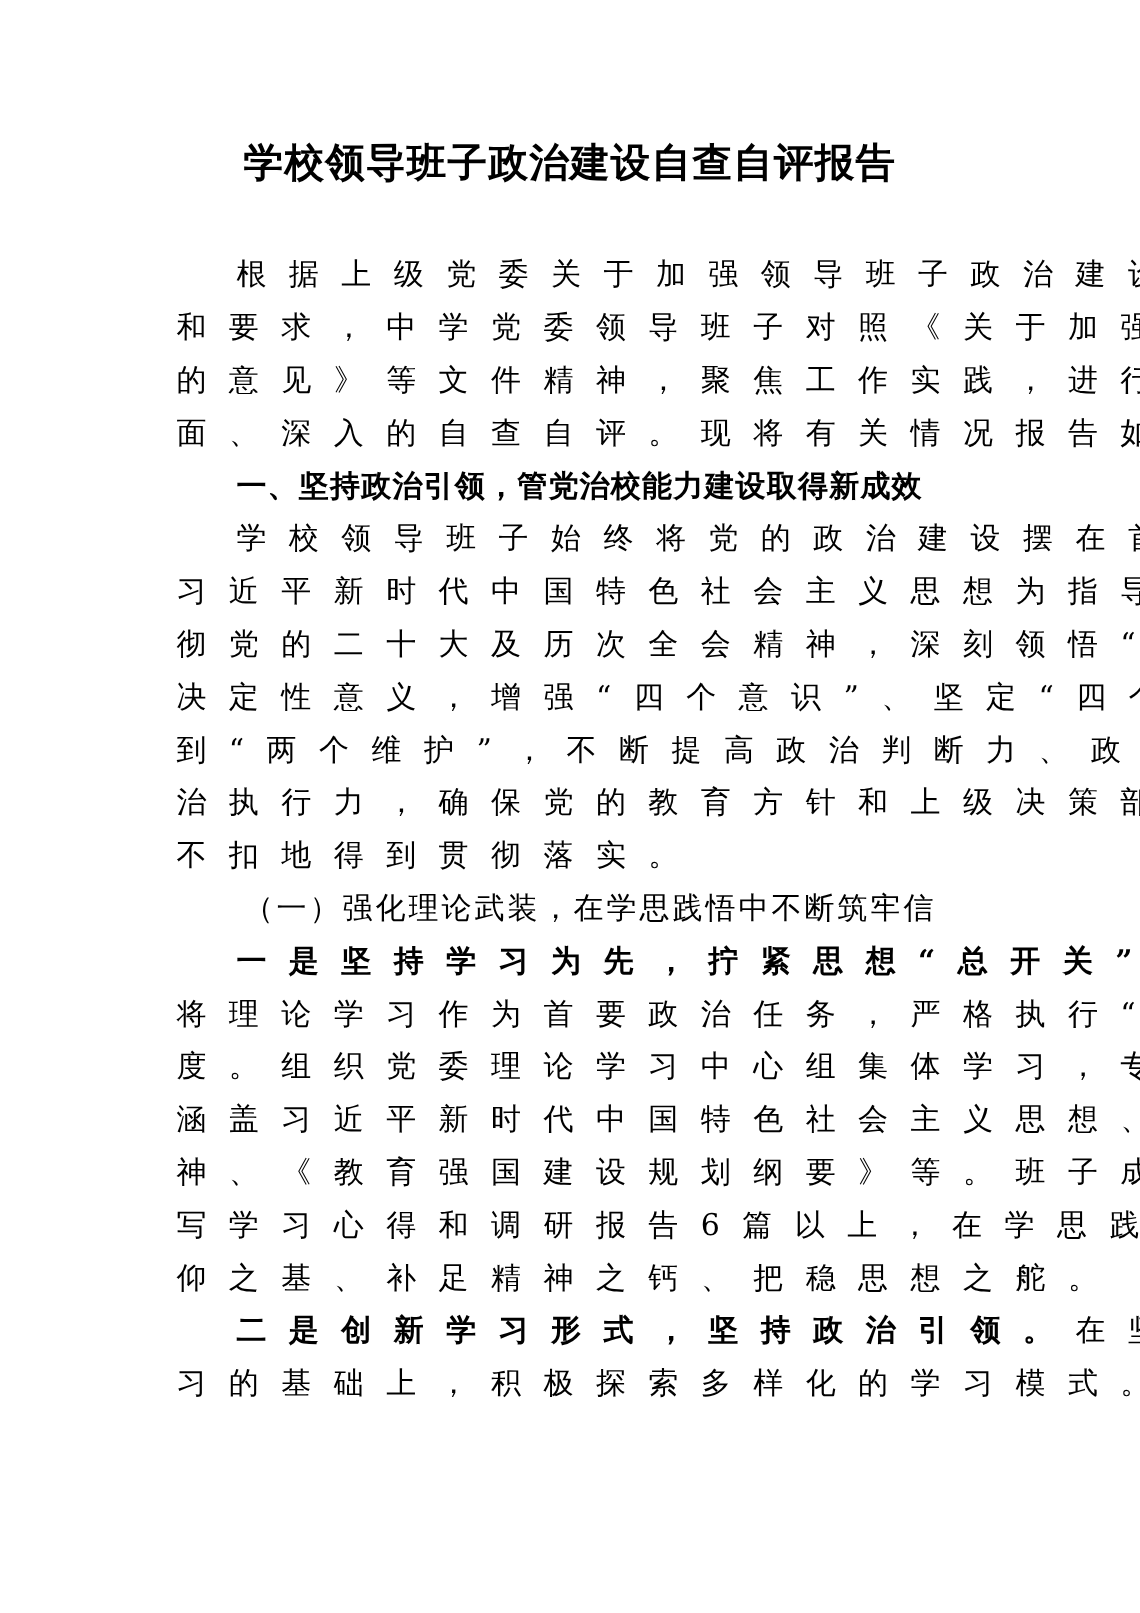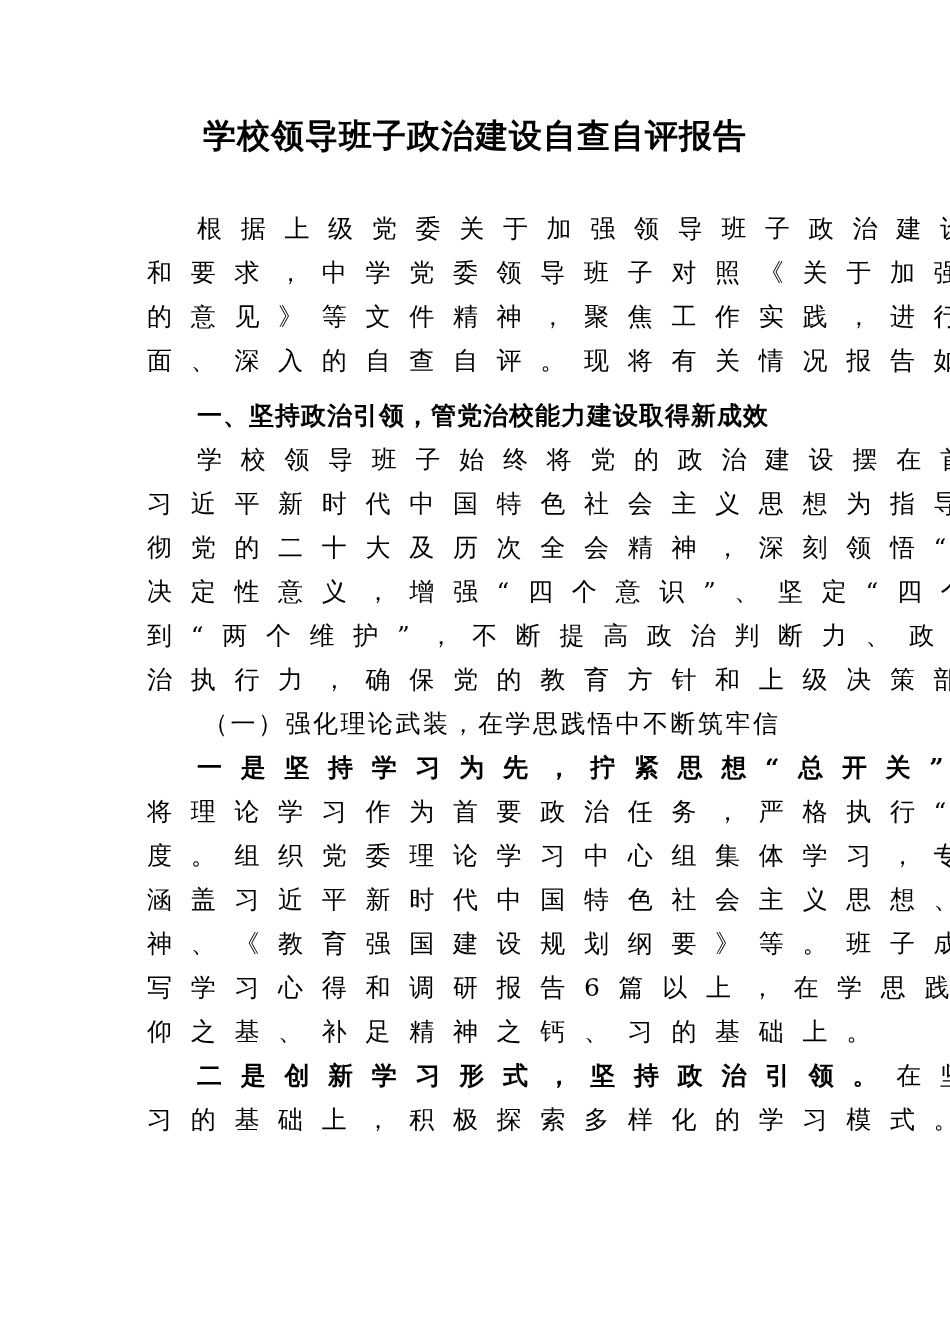--- a/index.html
+++ b/index.html
@@ -48,21 +48,20 @@
       font-size: 25px;
       white-space: nowrap;
       letter-spacing: 18.7px;
     }
     .line.indent { padding-left: 50px; }
     .line.heading1 {
       font-family: "DejaVu Sans", "Liberation Sans", sans-serif;
       font-weight: bold;
       letter-spacing: 1px;
       padding-left: 50px;
-      margin-top: 11px;
     }
     .line.heading2 {
       letter-spacing: 2.5px;
       padding-left: 56px;
     }
     .b { font-weight: bold; }
   </style>
 </head>
 <body>
 
@@ -80,32 +79,33 @@
 
     <span class="line heading1">一、坚持政治引领，管党治校能力建设取得新成效</span>
 
     <div>
       <span class="line indent">学校领导班子始终将党的政治建设摆在首位，坚持以</span>
       <span class="line">习近平新时代中国特色社会主义思想为指导，深入学习贯</span>
       <span class="line">彻党的二十大及历次全会精神，深刻领悟“两个确立”的</span>
       <span class="line">决定性意义，增强“四个意识”、坚定“四个自信”、做</span>
       <span class="line">到“两个维护”，不断提高政治判断力、政治领悟力、政</span>
       <span class="line">治执行力，确保党的教育方针和上级决策部署在学校不折</span>
+      <span class="line">不扣地得到贯彻落实。</span>
     </div>
 
     <span class="line heading2">（一）强化理论武装，在学思践悟中不断筑牢信</span>
 
     <div>
       <span class="line indent"><span class="b">一是坚持学习为先，拧紧思想“总开关”。</span></span>
       <span class="line">将理论学习作为首要政治任务，严格执行“第一议题”制</span>
       <span class="line">度。组织党委理论学习中心组集体学习，专题研讨，内容</span>
       <span class="line">涵盖习近平新时代中国特色社会主义思想、党的二十大精</span>
       <span class="line">神、《教育强国建设规划纲要》等。班子成员平均每年撰</span>
       <span class="line">写学习心得和调研报告6篇以上，在学思践悟中不断筑牢信</span>
-      <span class="line">仰之基、补足精神之钙、习的基础上。</span>
+      <span class="line">仰之基、补足精神之钙、把稳思想之舵。</span>
     </div>
 
     <div>
       <span class="line indent"><span class="b">二是创新学习形式，坚持政治引领。</span><span>在坚持集中学</span></span>
       <span class="line">习的基础上，积极探索多样化的学习模式。我们利用“智</span>
     </div>
   </div>
 </div>
 
 </body></html>

